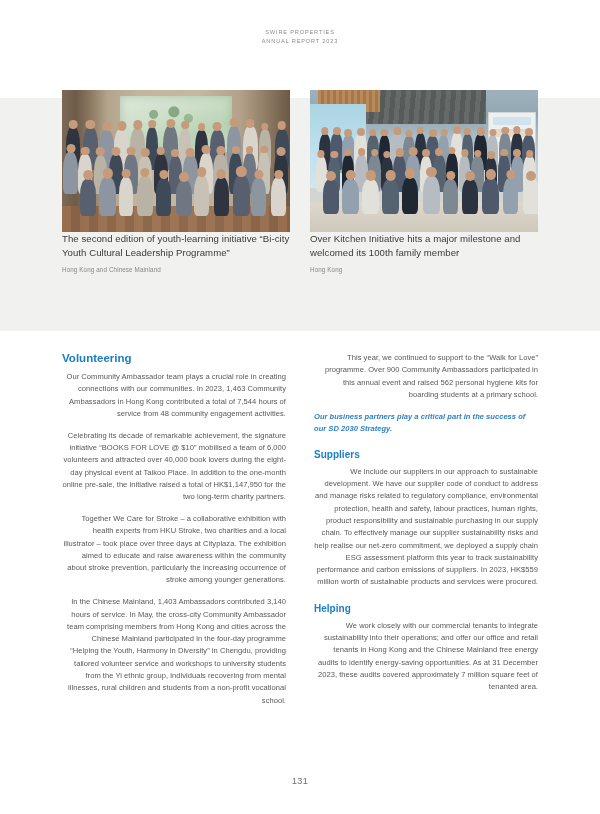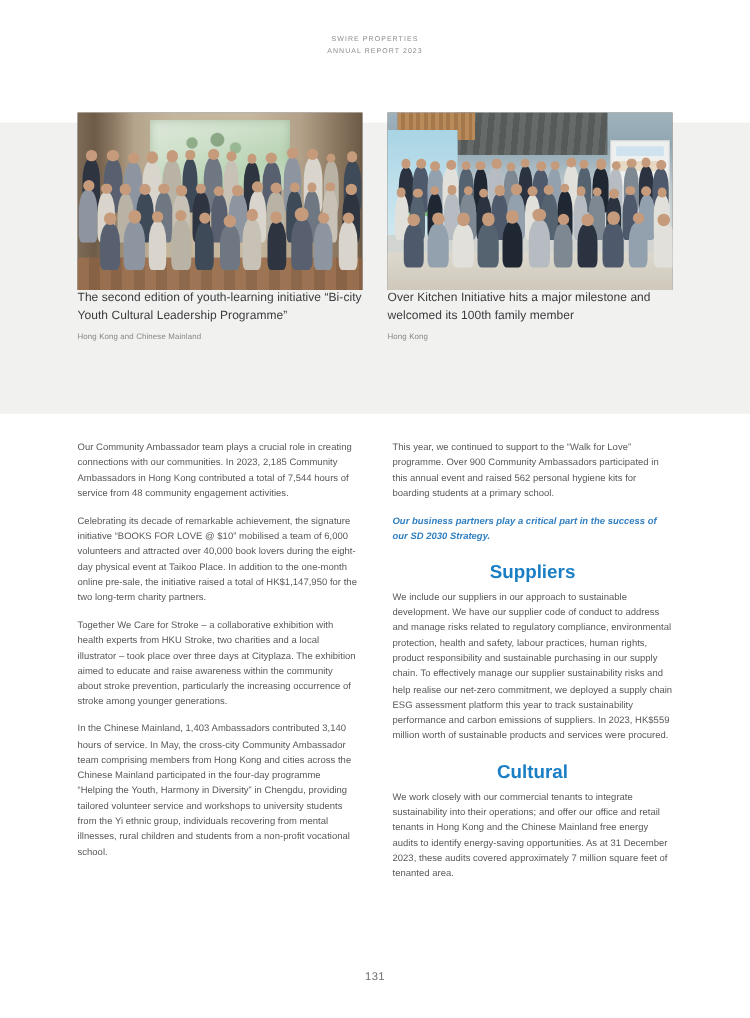--- a/index.html
+++ b/index.html
@@ -167,32 +167,32 @@
   }
   h2.big-title {
     margin: 17px 0 5px 0;
     font-size: 14px;
     font-weight: 700;
     color: #1a7ec4;
     letter-spacing: 0.02px;
   }
   h2.mid-title {
     margin: 14px 0 6px 0;
-    font-size: 15px;
+    font-size: 10px;
     font-weight: 700;
     color: #1a7ec4;
     letter-spacing: 0.02px;
-    text-align: center;
   }
   p.body-text {
     margin: 0 0 9.5px 0;
     font-size: 7.55px;
     line-height: 1.63;
     color: #58585b;
     letter-spacing: 0.035px;
+    text-align: right;
   }
   p.lede {
     margin: 0 0 10px 0;
     font-size: 7.55px;
     line-height: 1.6;
     color: #2f7fc1;
     font-style: italic;
     font-weight: 700;
     letter-spacing: 0.02px;
   }
@@ -507,35 +507,36 @@
       </div>
       <div class="photo-caption">Over Kitchen Initiative hits a major milestone and welcomed its 100th family member</div>
       <div class="photo-subcaption">Hong Kong</div>
     </div>
 
   </div>
 
   <div class="columns">
 
     <div class="col">
-      <p class="body-text">Our Community Ambassador team plays a crucial role in creating connections with our communities. In 2023, 2,185 Community Ambassadors in Hong Kong contributed a total of 7,544 hours of service from 48 community engagement activities.</p>
+      <h2 class="section-title">Volunteering</h2>
+      <p class="body-text">Our Community Ambassador team plays a crucial role in creating connections with our communities. In 2023, 1,463 Community Ambassadors in Hong Kong contributed a total of 7,544 hours of service from 48 community engagement activities.</p>
       <p class="body-text">Celebrating its decade of remarkable achievement, the signature initiative “BOOKS FOR LOVE @ $10” mobilised a team of 6,000 volunteers and attracted over 40,000 book lovers during the eight-day physical event at Taikoo Place. In addition to the one-month online pre-sale, the initiative raised a total of HK$1,147,950 for the two long-term charity partners.</p>
       <p class="body-text">Together We Care for Stroke – a collaborative exhibition with health experts from HKU Stroke, two charities and a local illustrator – took place over three days at Cityplaza. The exhibition aimed to educate and raise awareness within the community about stroke prevention, particularly the increasing occurrence of stroke among younger generations.</p>
       <p class="body-text">In the Chinese Mainland, 1,403 Ambassadors contributed 3,140 hours of service. In May, the cross-city Community Ambassador team comprising members from Hong Kong and cities across the Chinese Mainland participated in the four-day programme “Helping the Youth, Harmony in Diversity” in Chengdu, providing tailored volunteer service and workshops to university students from the Yi ethnic group, individuals recovering from mental illnesses, rural children and students from a non-profit vocational school.</p>
     </div>
 
     <div class="col">
       <p class="body-text">This year, we continued to support to the “Walk for Love” programme. Over 900 Community Ambassadors participated in this annual event and raised 562 personal hygiene kits for boarding students at a primary school.</p>
 
       <p class="lede">Our business partners play a critical part in the success of our SD 2030 Strategy.</p>
 
       <h2 class="mid-title">Suppliers</h2>
       <p class="body-text">We include our suppliers in our approach to sustainable development. We have our supplier code of conduct to address and manage risks related to regulatory compliance, environmental protection, health and safety, labour practices, human rights, product responsibility and sustainable purchasing in our supply chain. To effectively manage our supplier sustainability risks and help realise our net-zero commitment, we deployed a supply chain ESG assessment platform this year to track sustainability performance and carbon emissions of suppliers. In 2023, HK$559 million worth of sustainable products and services were procured.</p>
 
-      <h2 class="mid-title">Cultural</h2>
+      <h2 class="mid-title">Helping</h2>
       <p class="body-text">We work closely with our commercial tenants to integrate sustainability into their operations; and offer our office and retail tenants in Hong Kong and the Chinese Mainland free energy audits to identify energy-saving opportunities. As at 31 December 2023, these audits covered approximately 7 million square feet of tenanted area.</p>
     </div>
 
   </div>
 
   <div class="folio">131</div>
 
 </div>
 
 </body></html>

